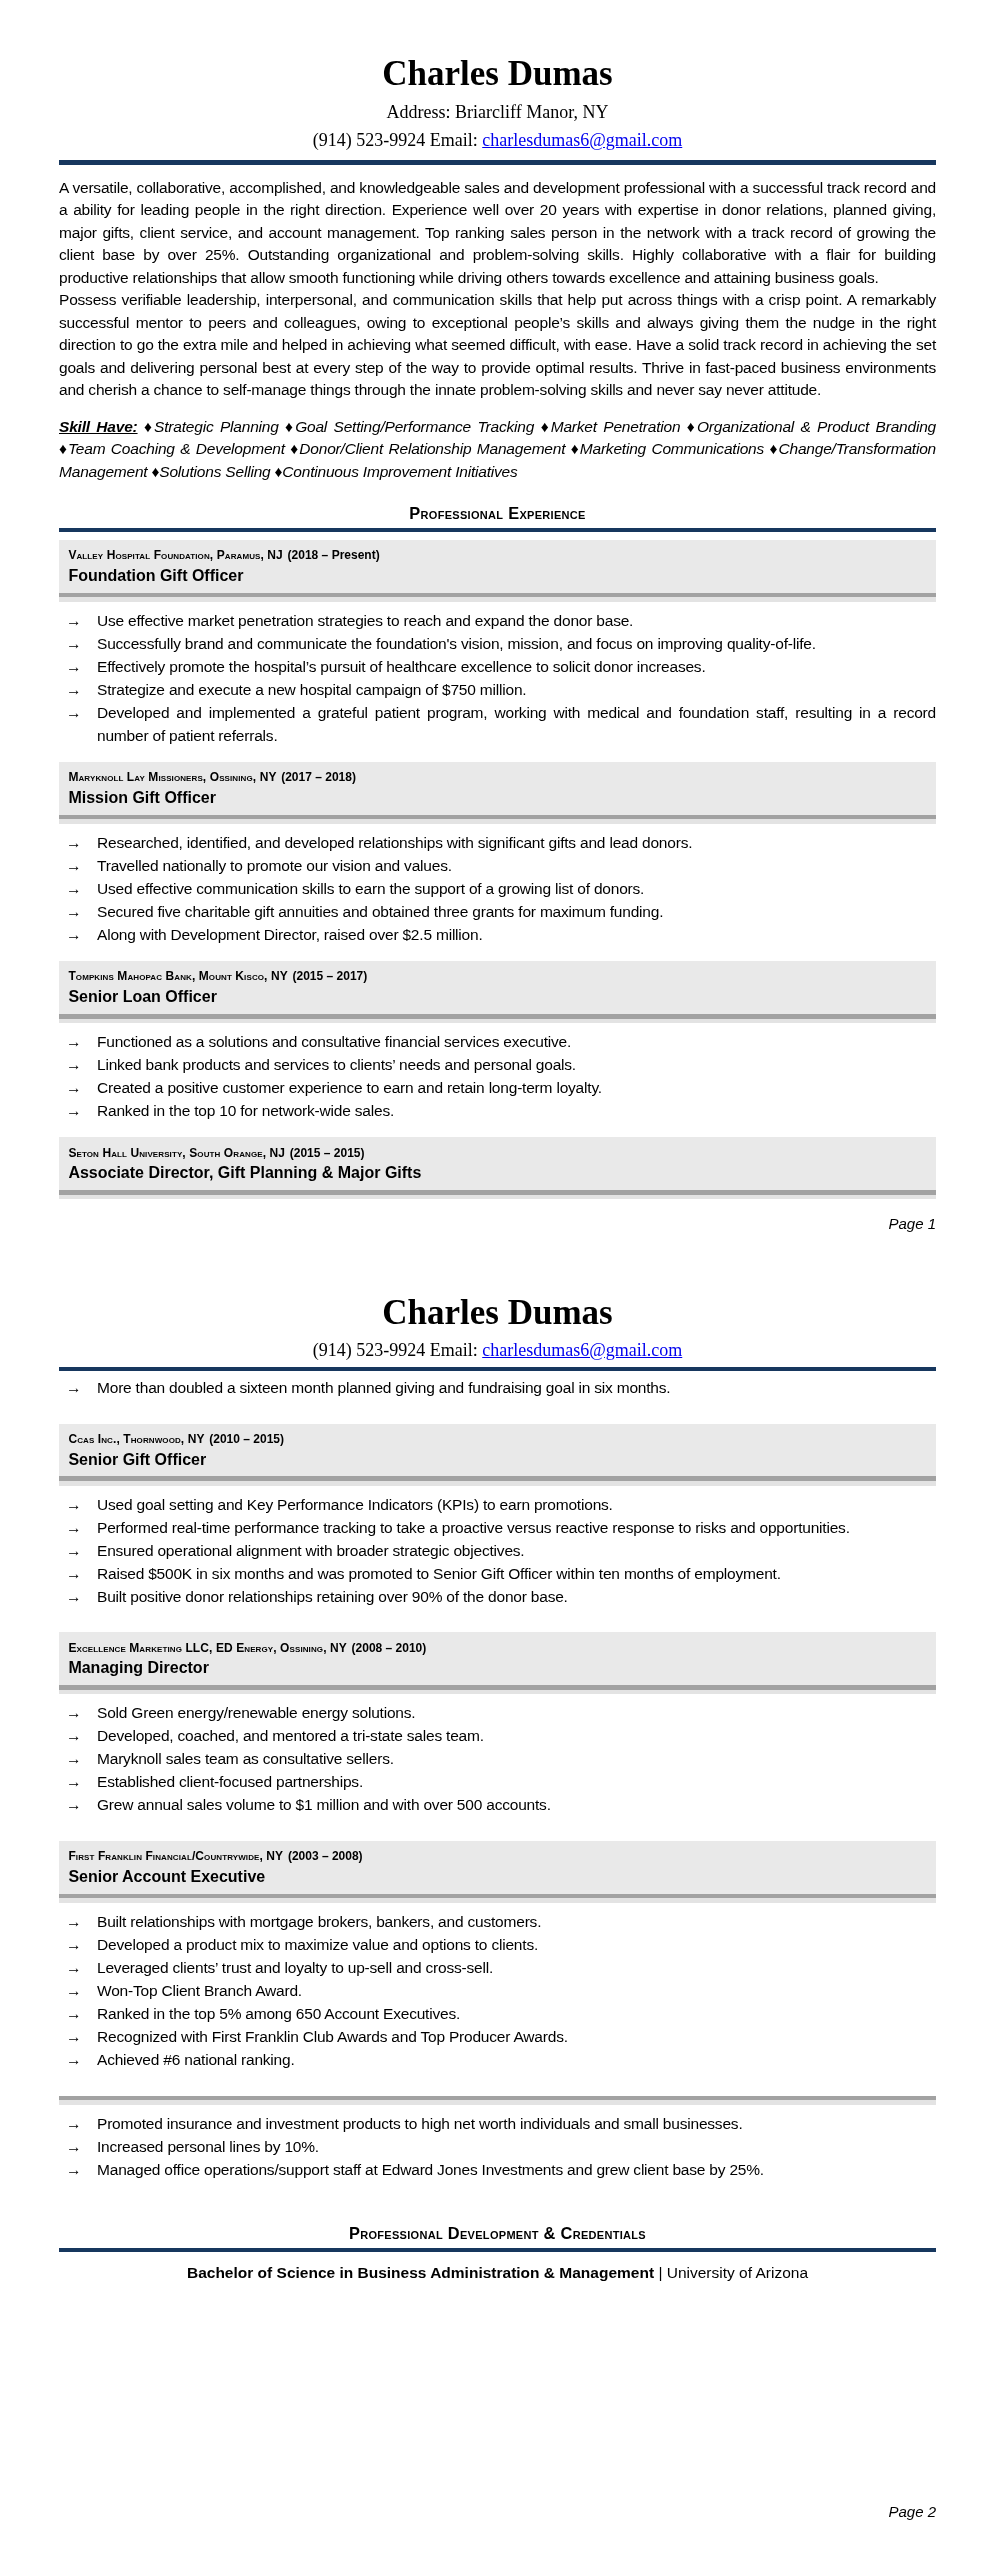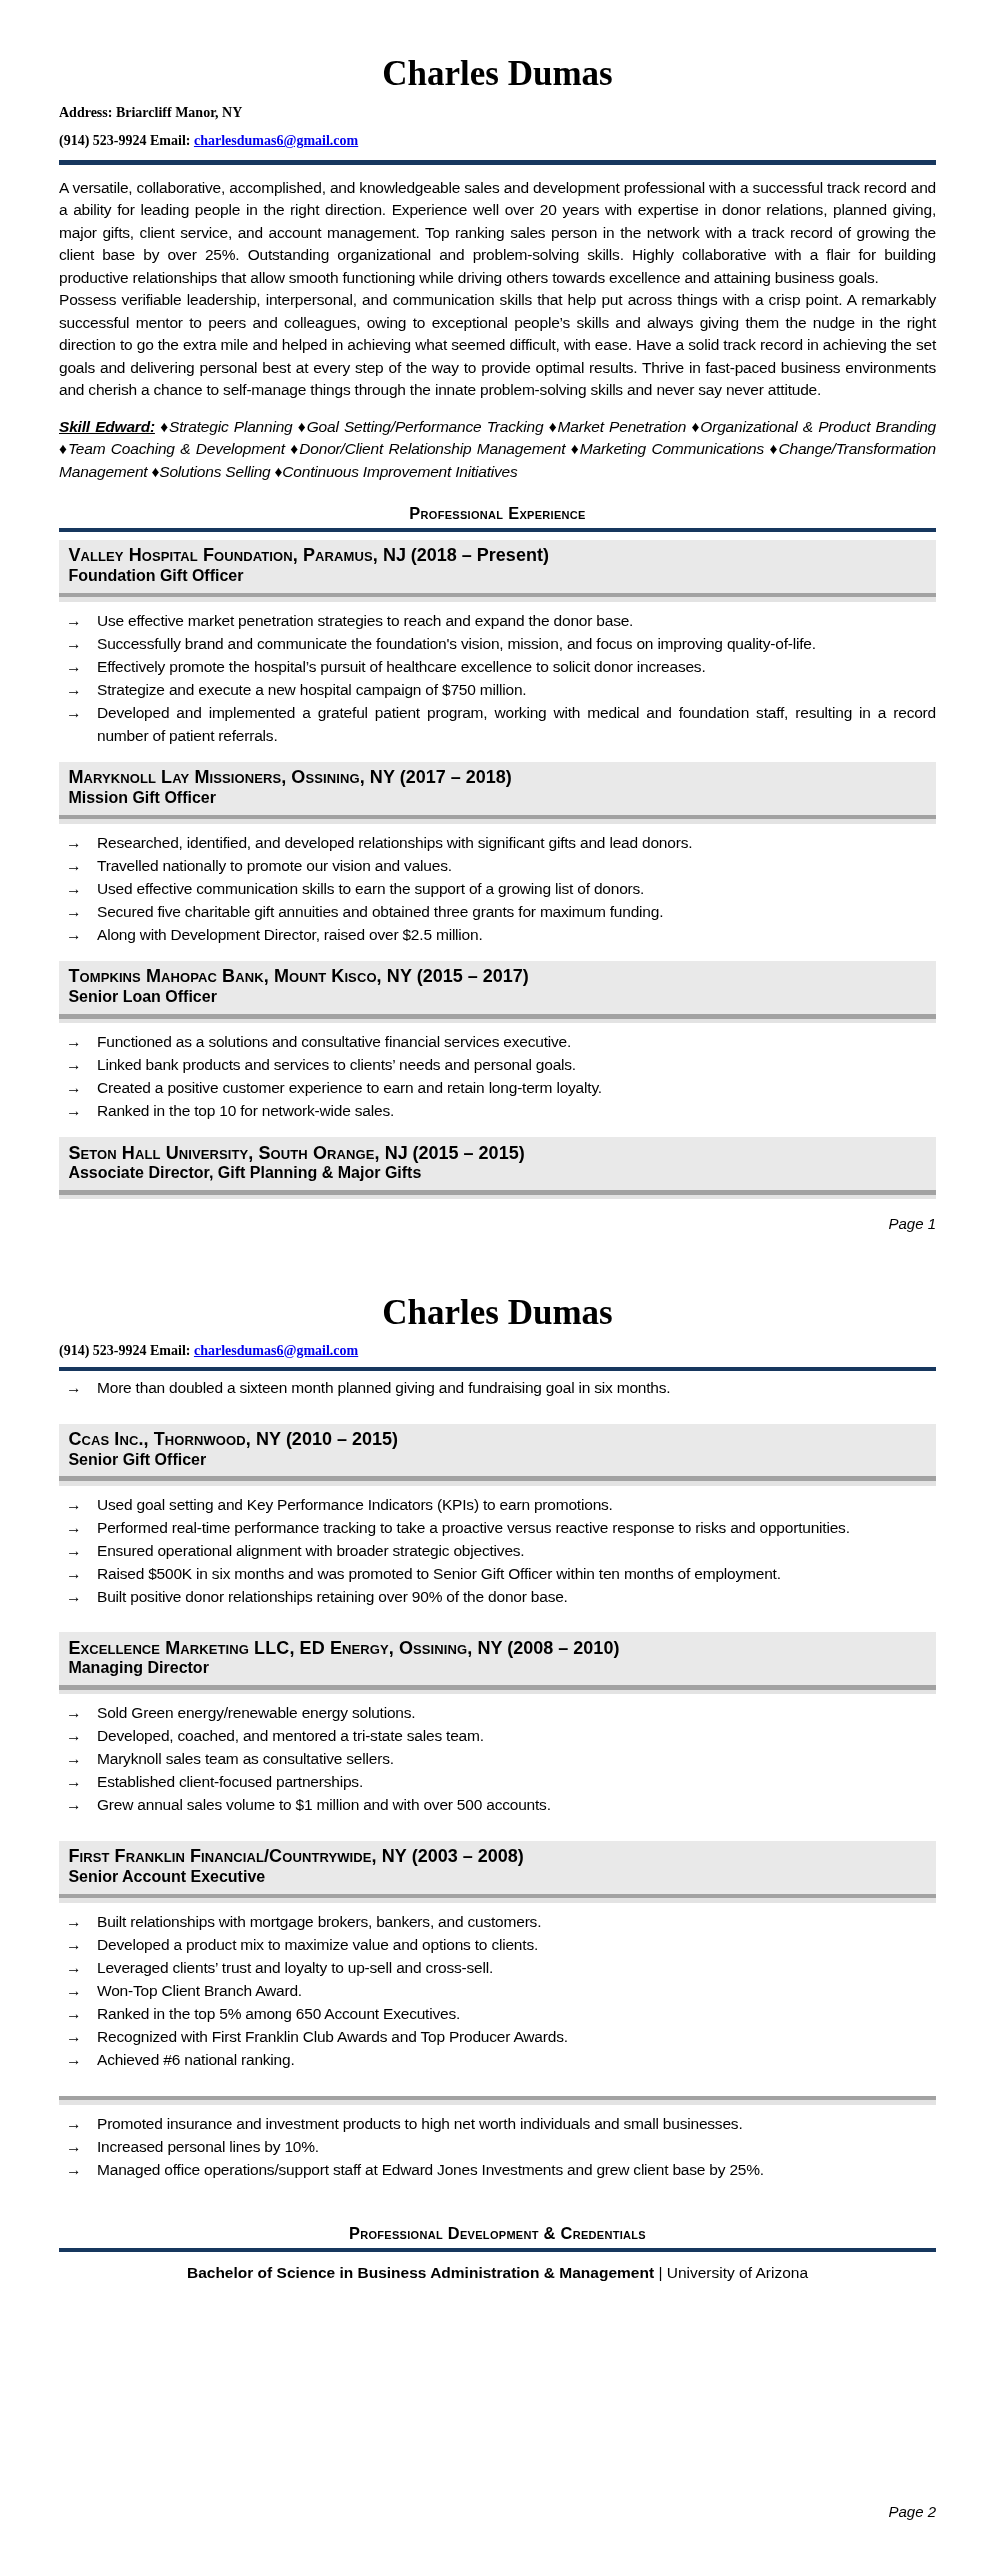--- a/index.html
+++ b/index.html
@@ -25,23 +25,24 @@
     font-family:"Liberation Serif", "DejaVu Serif", serif;
     font-weight:bold;
     font-size:35px;
     line-height:39px;
     text-align:center;
   }
   .page-1 .doc-name { margin-top:54px; }
   .page-2 .doc-name { margin-top:4.7px; }
   .contact-line {
     font-family:"Liberation Serif", "DejaVu Serif", serif;
-    font-weight:bold;
-    font-size:14px;
+    font-weight:normal;
+    font-size:18px;
     line-height:21px;
+    text-align:center;
   }
   .address-line { margin-top:9.4px; }
   .phone-line { margin-top:7px; }
   .page-2 .phone-line { margin-top:8.2px; }
   a.email-link {
     color:var(--link-blue, #0000ee);
     text-decoration:underline;
     cursor:pointer;
   }
   .rule-navy {
@@ -88,21 +89,21 @@
   .job { margin-top:15px; }
   .job.first { margin-top:8.2px; }
   .page-2 .jobs .job { margin-top:24.6px; }
   .job-header {
     background:var(--header-bg, #e9e9e9);
     padding:5.3px 9.4px 7.6px 9.4px;
   }
   .job-company {
     font-weight:bold;
     font-variant:small-caps;
-    font-size:18px;
+    font-size:12px;
     line-height:20.5px;
     letter-spacing:0.1px;
   }
   .jc-dates { font-variant:normal; margin-left:4.7px; letter-spacing:0; }
   .job-title {
     font-weight:bold;
     font-size:16px;
     line-height:19.3px;
   }
   .job-rule  { height:4.7px; background:var(--header-rule, #a2a2a2); }
@@ -154,21 +155,21 @@
       <a class="email-link">charlesdumas6@gmail.com</a>
     </div>
     <div class="rule-navy"></div>
 
     <div class="summary">
       <p>A versatile, collaborative, accomplished, and knowledgeable sales and development professional with a successful track record and a ability for leading people in the right direction. Experience well over 20 years with expertise in donor relations, planned giving, major gifts, client service, and account management. Top ranking sales person in the network with a track record of growing the client base by over 25%. Outstanding organizational and problem-solving skills. Highly collaborative with a flair for building productive relationships that allow smooth functioning while driving others towards excellence and attaining business goals.</p>
       <p>Possess verifiable leadership, interpersonal, and communication skills that help put across things with a crisp point. A remarkably successful mentor to peers and colleagues, owing to exceptional people’s skills and always giving them the nudge in the right direction to go the extra mile and helped in achieving what seemed difficult, with ease. Have a solid track record in achieving the set goals and delivering personal best at every step of the way to provide optimal results. Thrive in fast-paced business environments and cherish a chance to self-manage things through the innate problem-solving skills and never say never attitude.</p>
     </div>
 
     <div class="skills">
-      <span class="skills-label">Skill Edward:</span>
+      <span class="skills-label">Skill Have:</span>
       <span>♦Strategic Planning ♦Goal Setting/Performance Tracking ♦Market Penetration ♦Organizational &amp; Product Branding ♦Team Coaching &amp; Development ♦Donor/Client Relationship Management ♦Marketing Communications ♦Change/Transformation Management ♦Solutions Selling ♦Continuous Improvement Initiatives</span>
     </div>
 
     <div class="section-heading">Professional Experience</div>
     <div class="rule-navy-thin"></div>
 
     <div class="jobs" id="jobs-page-1">
   <section class="job first">
     <header class="job-header">
       <div class="job-company">

